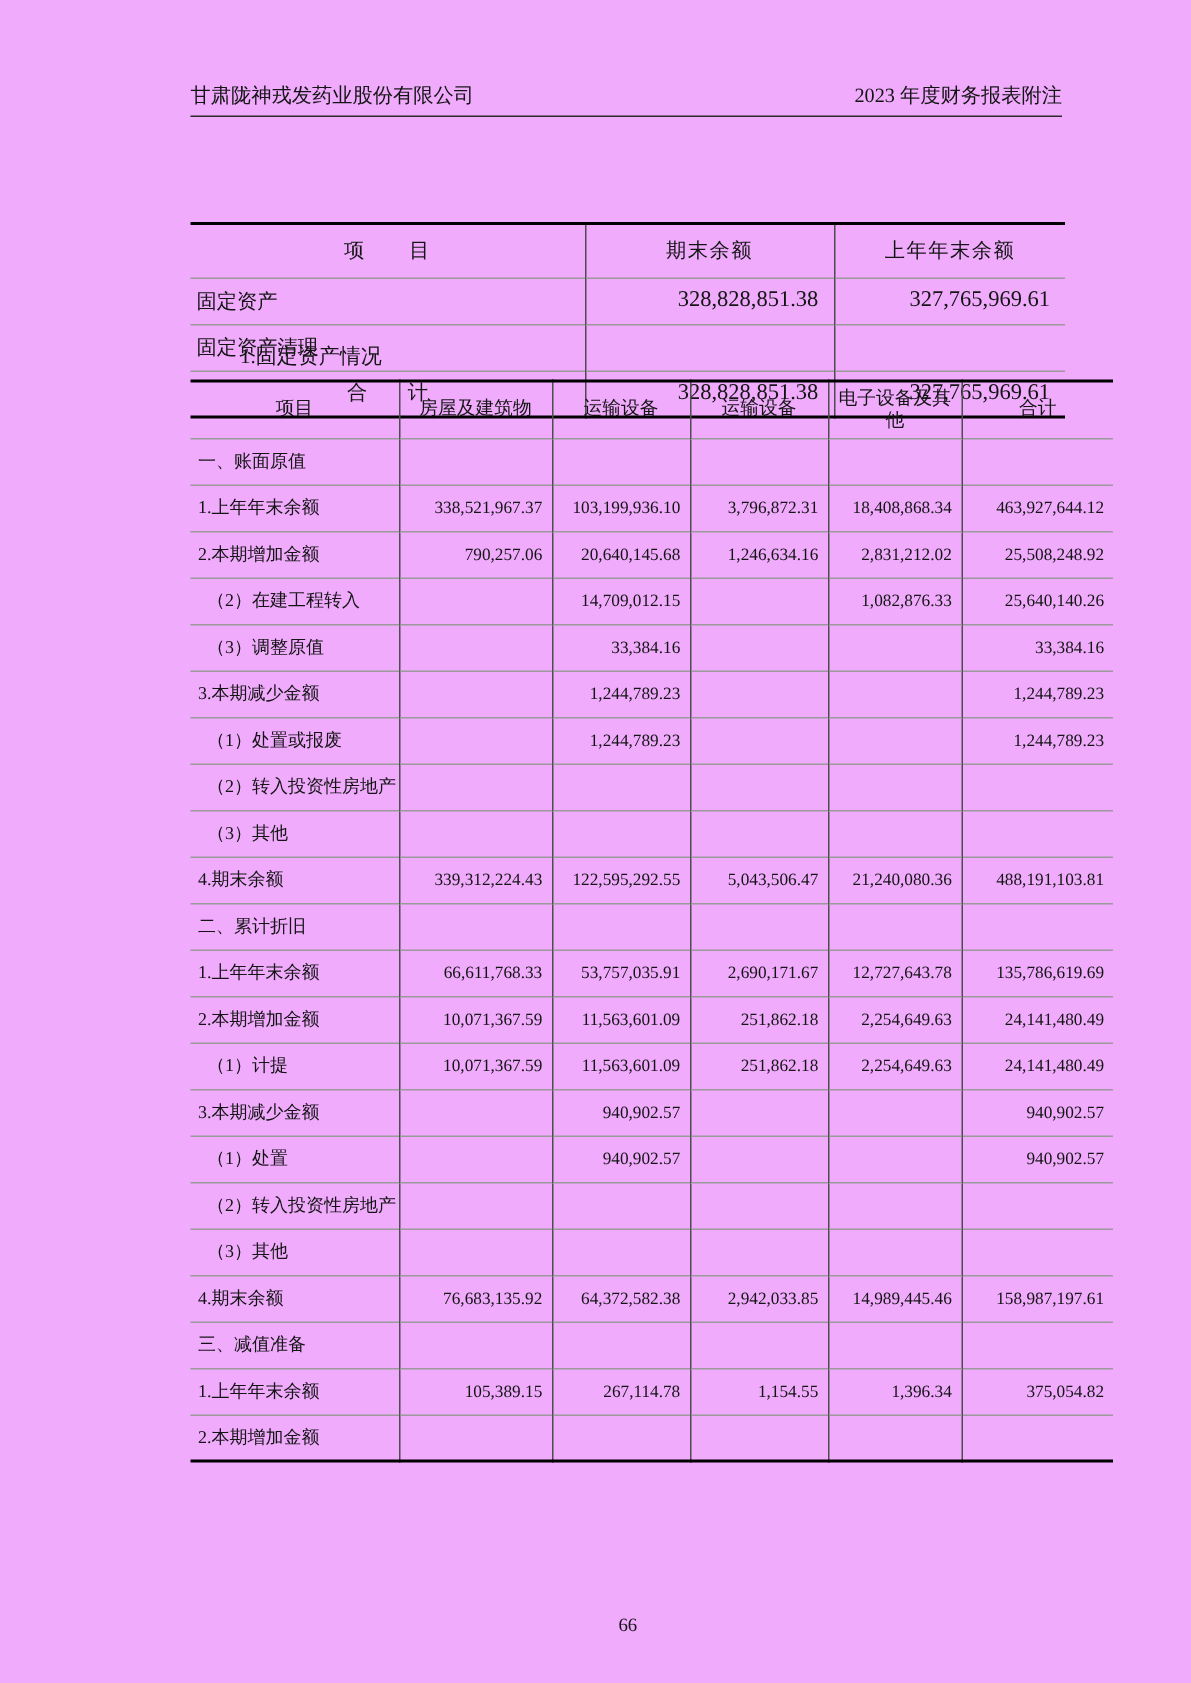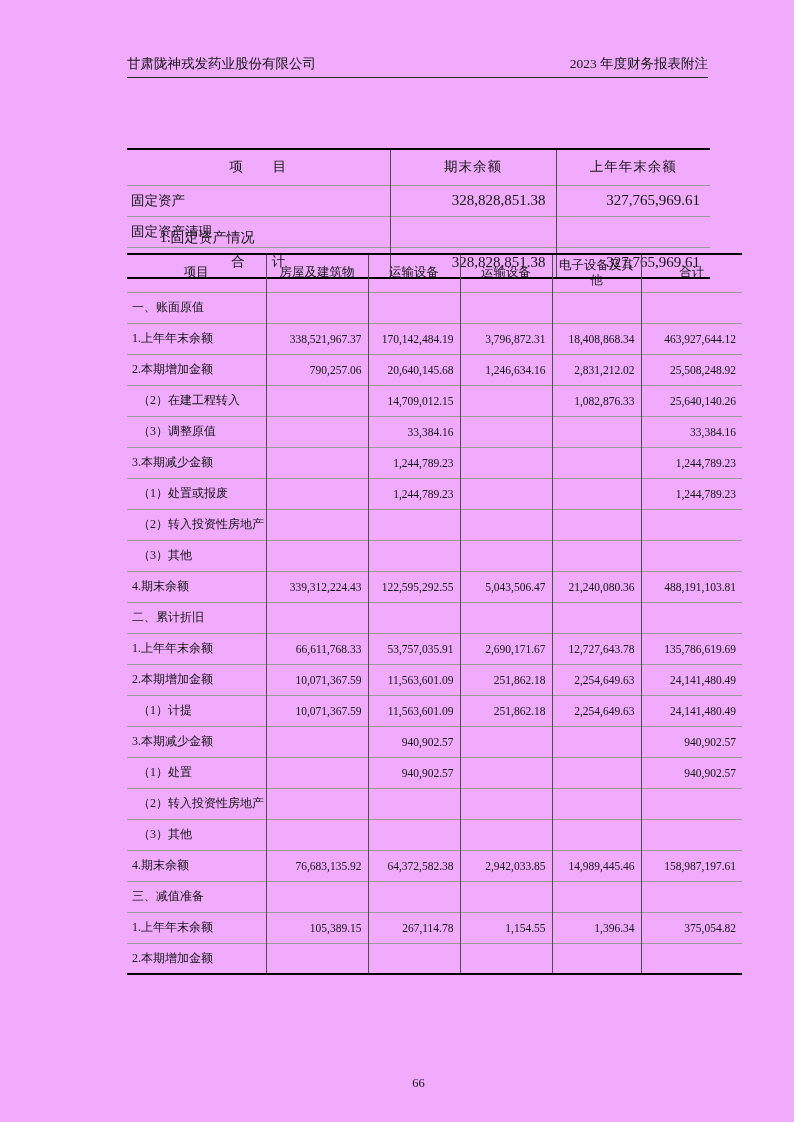--- a/index.html
+++ b/index.html
@@ -174,21 +174,21 @@
           <td class="label">一、账面原值</td>
           <td class="num"></td>
           <td class="num"></td>
           <td class="num"></td>
           <td class="num"></td>
           <td class="num"></td>
         </tr>
         <tr>
           <td class="label">1.上年年末余额</td>
           <td class="num">338,521,967.37</td>
-          <td class="num">170,142,484.19</td>
+          <td class="num">103,199,936.10</td>
           <td class="num">3,796,872.31</td>
           <td class="num">18,408,868.34</td>
           <td class="num">463,927,644.12</td>
         </tr>
         <tr>
           <td class="label">2.本期增加金额</td>
           <td class="num">790,257.06</td>
           <td class="num">20,640,145.68</td>
           <td class="num">1,246,634.16</td>
           <td class="num">2,831,212.02</td>

